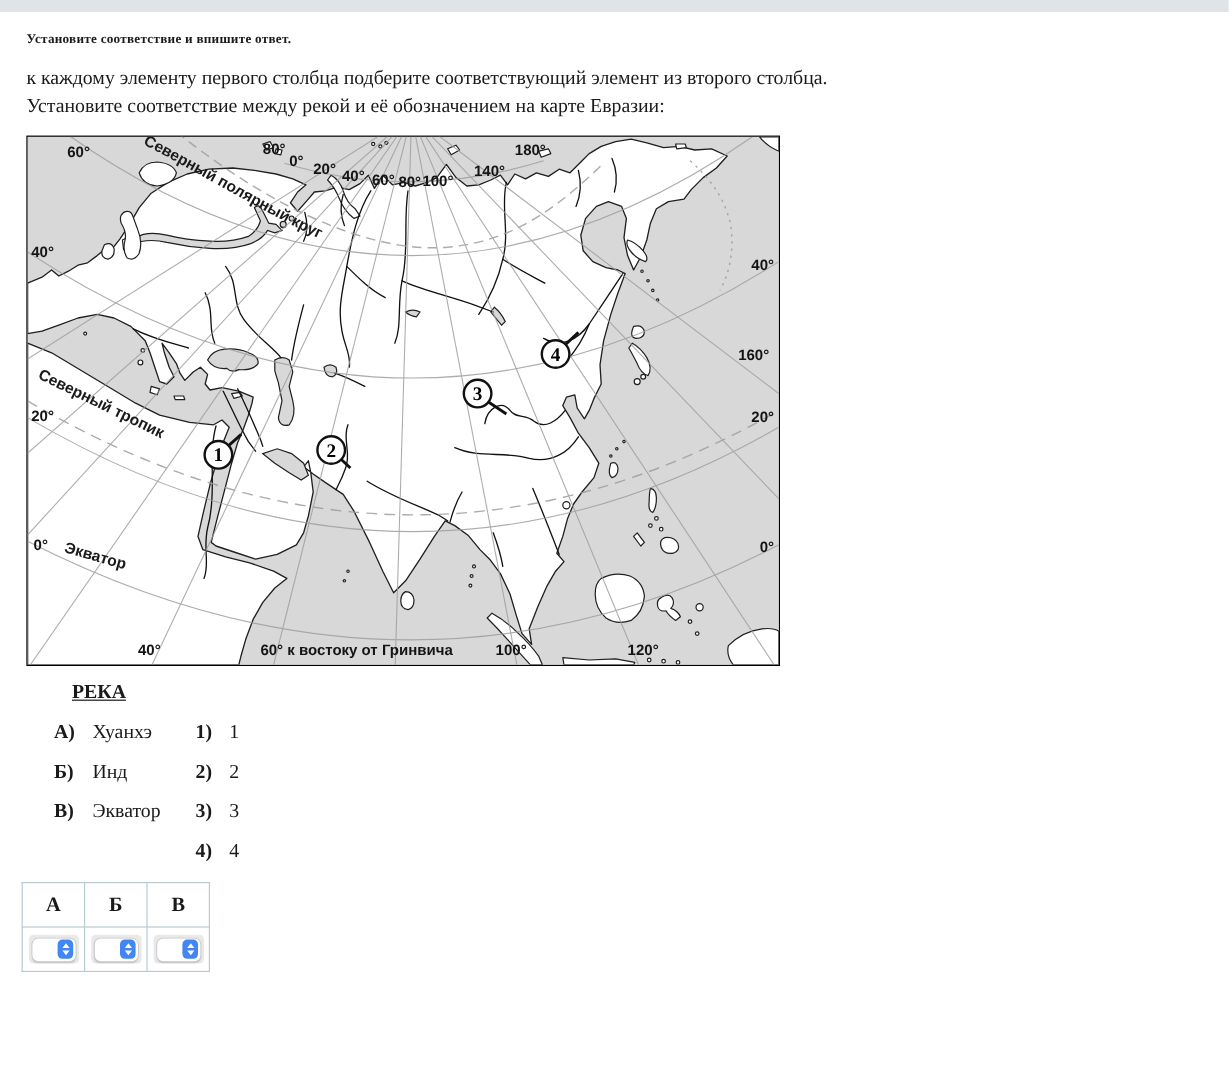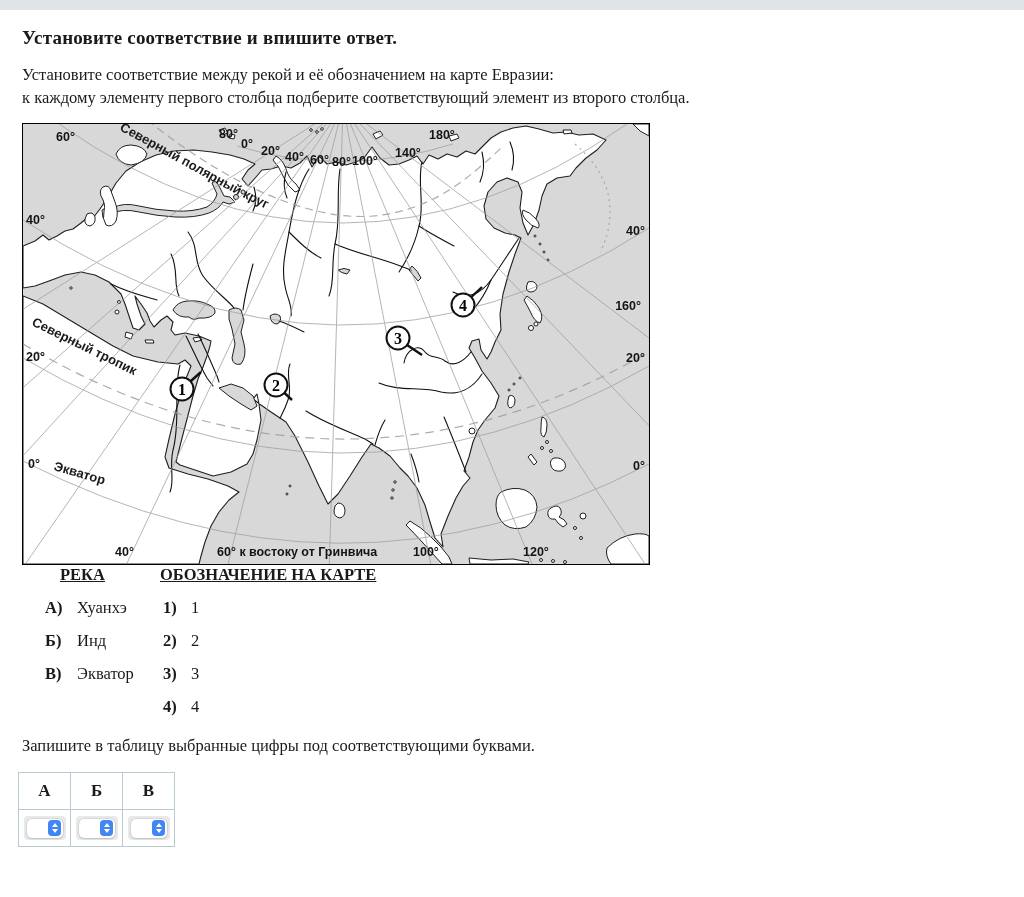--- a/index.html
+++ b/index.html
@@ -1,24 +1,24 @@
 <!DOCTYPE html>
 <html><head>
 <meta charset="utf-8">
 <style>
   html,body { margin:0; padding:0; background:#fff; }
   body { width:1024px; height:897px; font-family:"Liberation Serif", serif; color:#1a1a1a; position:relative; }
   .top-bar { height:10px; width:100%; background:#e1e4e6; }
   .content { margin-left:22px; margin-right:22px; }
-  .q-title { font-size:19px; font-weight:bold; margin-top:17px; letter-spacing:0.2px; }
+  .q-title { font-size:11px; font-weight:bold; margin-top:17px; letter-spacing:0.2px; }
   .q-task { margin-top:14px; font-size:16.5px; line-height:23px; }
   .map-frame { margin-top:14px; width:626px; height:440px; border:1.6px solid #000; background:#d8d8d8; }
   .map-frame svg { display:block; }
 
-  .match { font-size:16.5px; }
+  .match { margin-top:12px; font-size:16.5px; }
   .match-head { display:grid; grid-template-columns:100px auto; padding-left:38px; font-weight:bold; }
   .match-head span { text-decoration:underline; justify-self:start; }
   .mrow { display:grid; grid-template-columns:32px 86px 28px 40px; padding-left:23px; height:33px; align-items:end; }
   .mrow .ltr, .mrow .num { font-weight:bold; }
   .answer-instr { margin-top:19px; font-size:16.5px; }
   table.ans { border-collapse:collapse; margin:16px 0 0 18px; }
   table.ans th, table.ans td { border:1px solid #b7cbd0; width:51px; height:36px; text-align:center; padding:0; }
   table.ans th { font-size:17px; font-weight:bold; font-family:"Liberation Serif", serif; }
   .sel { width:42px; height:24px; margin:0 auto; background:#e9e9e9; border-radius:4px; display:flex; align-items:center; justify-content:center; cursor:default; }
   .sel-pill { width:36px; height:19px; background:#fff; border-radius:5px; box-shadow:0 0 0 0.6px #c6c6c6, 0 1px 1.5px rgba(0,0,0,0.18); display:flex; align-items:center; }
@@ -33,22 +33,22 @@
 </style>
 </head>
 <body>
 
 <div class="top-bar"></div>
 
 <div class="content">
   <div class="q-title">Установите соответствие и впишите ответ.</div>
 
   <div class="q-task">
+    <div>к каждому элементу первого столбца подберите соответствующий элемент из второго столбца.</div>
     <div>Установите соответствие между рекой и её обозначением на карте Евразии:</div>
-    <div>к каждому элементу первого столбца подберите соответствующий элемент из второго столбца.</div>
   </div>
 
   <div class="map-frame">
     <svg width="626" height="440" viewBox="0 0 626 440" xmlns="http://www.w3.org/2000/svg">
       <defs>
         <path id="polarTextPath" d="M 96,6 C 150,34 198,64 254,90"></path>
       </defs>
 
       <rect x="0" y="0" width="626" height="440" fill="#d8d8d8"></rect>
 
@@ -264,21 +264,20 @@
         </text>
         <text class="map-line-name" transform="translate(8,201) rotate(26)">Северный тропик</text>
         <text class="map-line-name" transform="translate(30,346) rotate(16)">Экватор</text>
       </g>
     </svg>
   </div>
 
   <div class="match">
     <div class="match-head">
       <span>РЕКА</span>
-      <span>ОБОЗНАЧЕНИЕ НА КАРТЕ</span>
     </div>
     <div class="mrow">
       <span class="ltr">А)</span>
       <span>Хуанхэ</span>
       <span class="num">1)</span>
       <span>1</span>
     </div>
     <div class="mrow">
       <span class="ltr">Б)</span>
       <span>Инд</span>
@@ -292,21 +291,20 @@
       <span>3</span>
     </div>
     <div class="mrow">
       <span class="ltr"></span>
       <span></span>
       <span class="num">4)</span>
       <span>4</span>
     </div>
   </div>
 
-  <div class="answer-instr">Запишите в таблицу выбранные цифры под соответствующими буквами.</div>
 </div>
 
 <table class="ans">
   <tbody>
       <tr>
     <th>А</th>
     <th>Б</th>
     <th>В</th>
   </tr>
   <tr>

